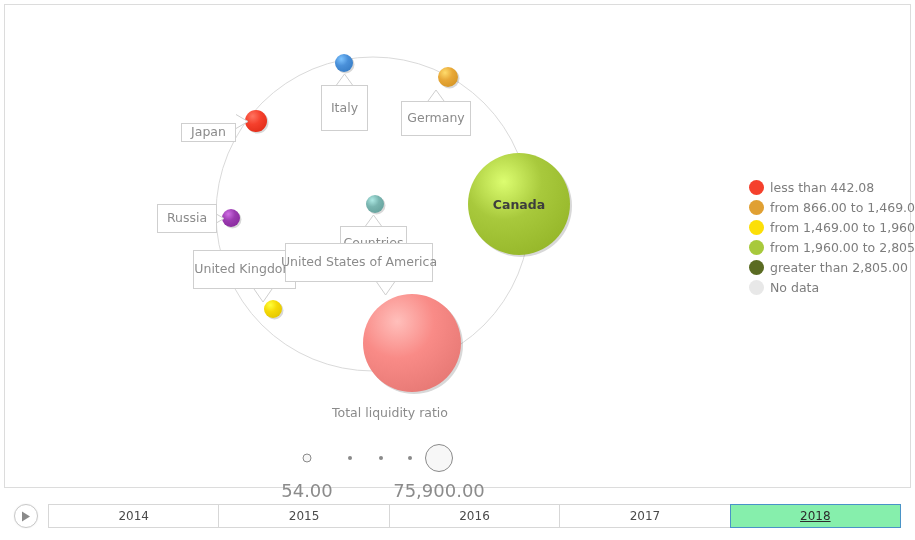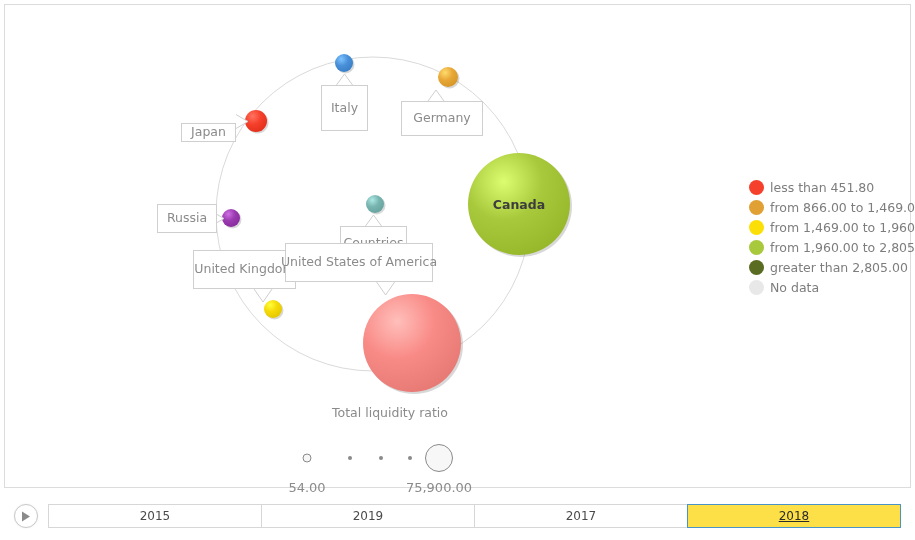--- a/index.html
+++ b/index.html
@@ -117,21 +117,21 @@
   }
   .size-dot {
     position: absolute;
     border-radius: 50%;
     background: #8a8a8a;
     transform: translate(-50%, -50%);
   }
   .size-caption {
     position: absolute;
     color: #8b8b8b;
-    font-size: 13px;
+    font-size: 18px;
     white-space: nowrap;
     transform: translateX(-50%);
   }
   
   #timeline {
     position: absolute;
     left: 4px;
     top: 496px;
     width: 907px;
     height: 40px;
@@ -165,21 +165,21 @@
     background: #ffffff;
     color: #4a4a4a;
     font-size: 12px;
     display: flex;
     align-items: center;
     justify-content: center;
     box-sizing: border-box;
   }
   .year-tab:last-child { border-right: 1px solid #d7d7d7; }
   .year-tab.selected {
-    background: #fde047;
+    background: #86efac;
     border: 1px solid #4a93c7;
     color: #2c2c2c;
     text-decoration: underline;
   }
 </style>
 </head>
 <body>
 
 <div id="app">
 
@@ -268,21 +268,21 @@
         <polyline points="249.04000000000002,284 258.04,297 267.04,284" fill="#ffffff" stroke="#cfcfcf" stroke-width="1"></polyline>
         <polyline points="371.64,277 380.64,290 389.64,277" fill="#ffffff" stroke="#cfcfcf" stroke-width="1"></polyline>
       </svg>
     <div id="callout-layer">
         <div class="callout" style="left: 176px; top: 118px; width: 55px; height: 19px;">
           <span class="callout-text">Japan</span>
         </div>
         <div class="callout" style="left: 316px; top: 80px; width: 47px; height: 46px;">
           <span class="callout-text">Italy</span>
         </div>
-        <div class="callout" style="left: 396px; top: 96px; width: 82px; height: 35px;">
+        <div class="callout" style="left: 396px; top: 96px; width: 70px; height: 35px;">
           <span class="callout-text">Germany</span>
         </div>
         <div class="bubble-label" style="left: 514px; top: 199px;">Canada</div>
         <div class="callout" style="left: 152px; top: 199px; width: 60px; height: 29px;">
           <span class="callout-text">Russia</span>
         </div>
         <div class="callout" style="left: 335px; top: 221px; width: 67px; height: 35px;">
           <span class="callout-text">Countries</span>
         </div>
         <div class="callout" style="left: 188px; top: 245px; width: 103px; height: 39px;">
@@ -290,21 +290,21 @@
         </div>
         <div class="callout" style="left: 280px; top: 238px; width: 148px; height: 39px;">
           <span class="callout-text">United States of America</span>
         </div>
       </div>
 
     <div id="color-legend">
       <div id="color-legend-rows">
           <div class="legend-row">
             <span class="legend-swatch" style="background: rgb(245, 64, 44);"></span>
-            <span class="legend-label">less than 451.80</span>
+            <span class="legend-label">less than 442.08</span>
           </div>
           <div class="legend-row">
             <span class="legend-swatch" style="background: rgb(224, 160, 51);"></span>
             <span class="legend-label">from 866.00 to 1,469.00</span>
           </div>
           <div class="legend-row">
             <span class="legend-swatch" style="background: rgb(252, 223, 7);"></span>
             <span class="legend-label">from 1,469.00 to 1,960.00</span>
           </div>
           <div class="legend-row">
@@ -336,20 +336,21 @@
     </div>
   </div>
 
   <div id="timeline">
     <div id="play-button">
       <svg width="10" height="11" viewBox="0 0 10 11">
         <polygon points="1,0.5 9,5.5 1,10.5" fill="#8a8a8a"></polygon>
       </svg>
     </div>
     <div id="timeline-track">
+        <div class="year-tab">2014</div>
         <div class="year-tab">2015</div>
-        <div class="year-tab">2019</div>
+        <div class="year-tab">2016</div>
         <div class="year-tab">2017</div>
         <div class="year-tab selected">2018</div>
       </div>
   </div>
 
 </div>
 
 </body></html>

